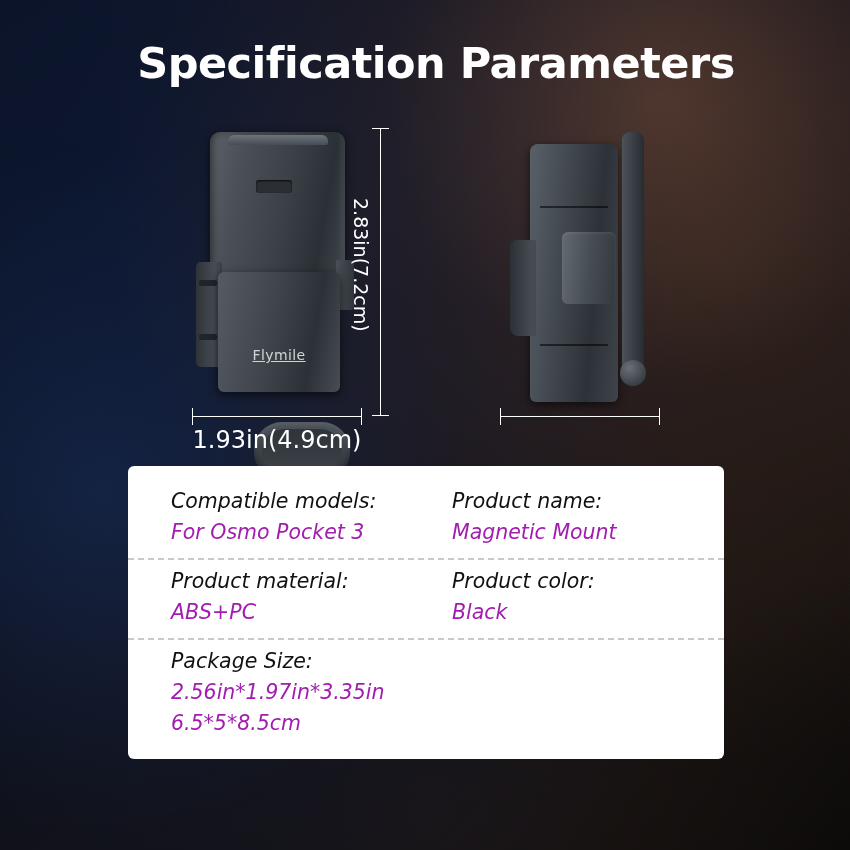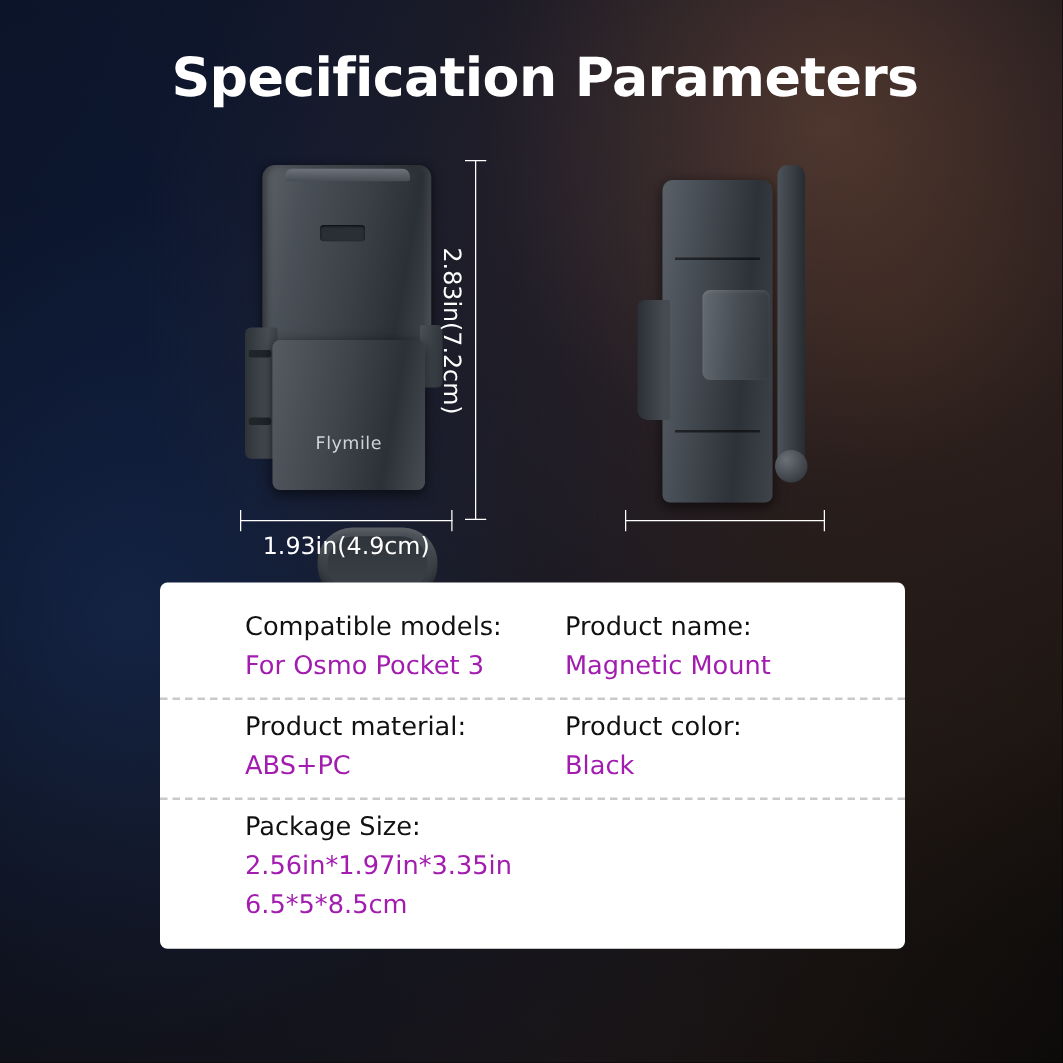--- a/index.html
+++ b/index.html
@@ -155,20 +155,21 @@
   }
   .df-brand {
     position: absolute;
     left: 22px;
     top: 215px;
     width: 122px;
     text-align: center;
     color: #cfd4d9;
     font-size: 14px;
     letter-spacing: 0.4px;
+    text-decoration: underline;
   }
 
   
   .dev-side {
     position: absolute;
     left: 500px;
     top: 12px;
     width: 170px;
     height: 270px;
   }
@@ -274,21 +275,21 @@
     height: 17px;
     background: #ffffff;
   }
   .dim-line-h .cap-l { left: 0; }
   .dim-line-h .cap-r { right: 0; }
   .dim-h1 { left: 192px; top: 296px; width: 170px; }
   .dim-h2 { left: 500px; top: 296px; width: 160px; }
   .dim-h-label {
     position: absolute;
     color: #ffffff;
-    font-size: 19px;
+    font-size: 24px;
     text-align: center;
   }
   .dim-h1-label { left: 172px; top: 306px; width: 210px; }
   .dim-h2-label { left: 475px; top: 306px; width: 210px; }
 
   
   .spec-card {
     position: absolute;
     left: 128px;
     top: 466px;
@@ -303,21 +304,22 @@
     display: flex;
     padding: 6px 0 10px 0;
     border-bottom: 2px dashed #c9c9c9;
   }
   .spec-row:last-child {
     border-bottom: none;
   }
   .spec-col {
     width: 50%;
     box-sizing: border-box;
-    padding: 0 10px 0 68px;
+    padding: 0 10px 0 43px;
+    font-style: italic;
   }
   .spec-col.right {
     padding-left: 26px;
   }
   .spec-label {
     color: #111111;
     font-size: 20.5px;
     line-height: 31px;
     white-space: nowrap;
   }

